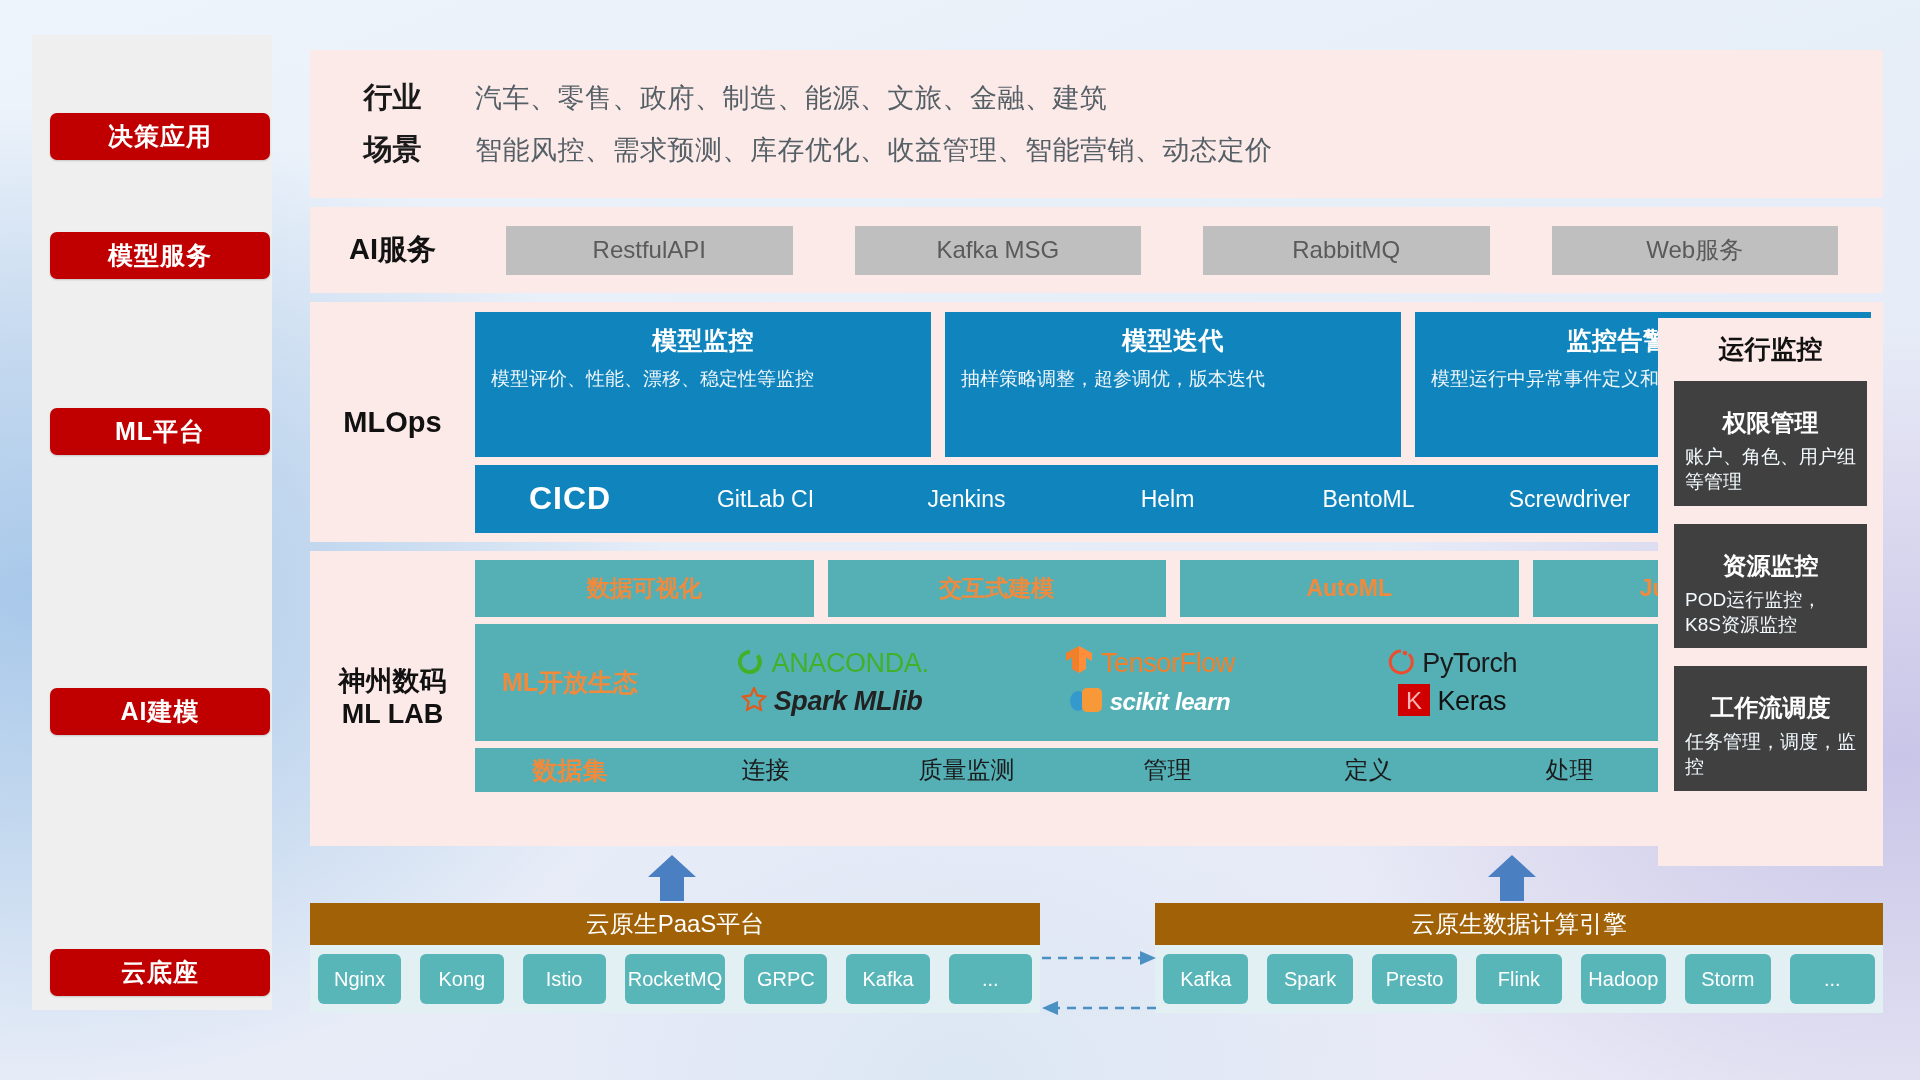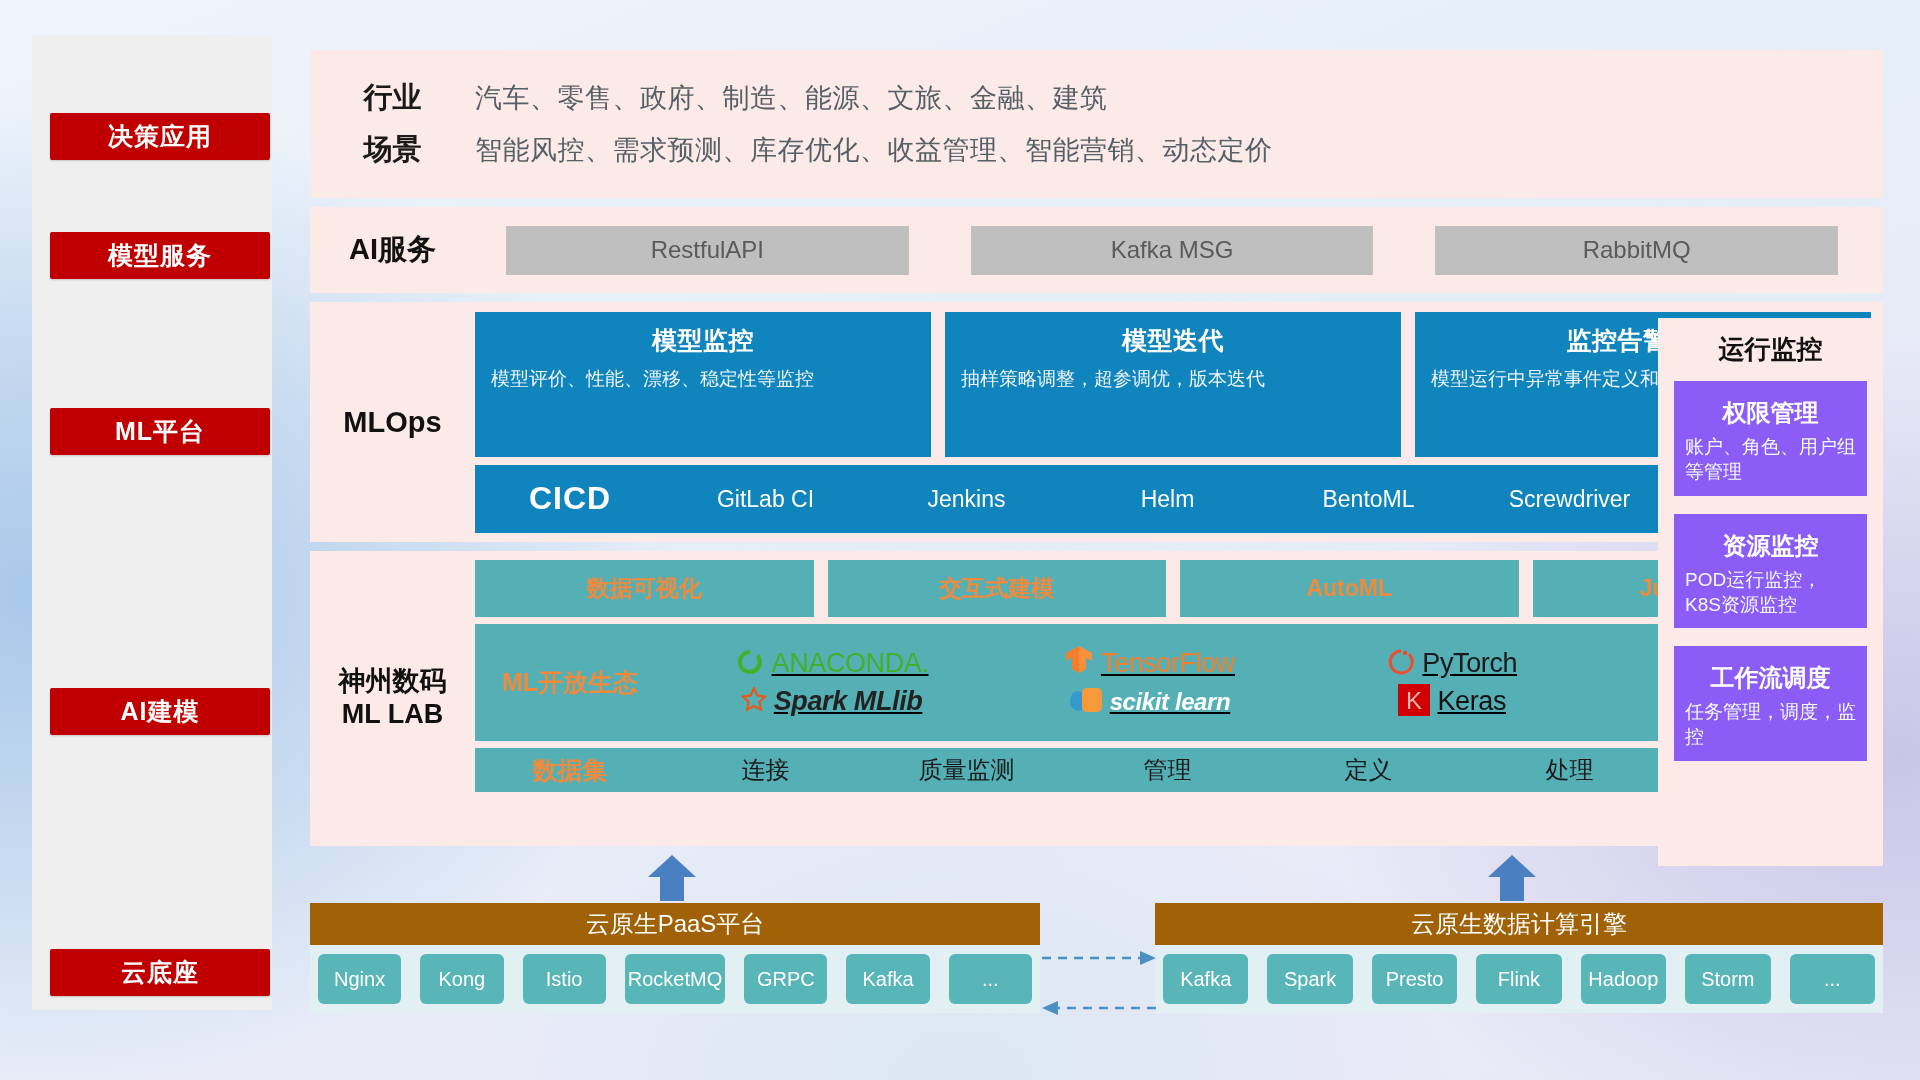--- a/index.html
+++ b/index.html
@@ -22,21 +22,21 @@
     position: absolute; left: 32px; top: 35px;
     width: 240px; height: 975px;
     background: #efefef;
     display: flex; flex-direction: column;
     align-items: center;
   }
   .stage-pill {
     position: absolute; left: 50px;
     width: 220px; height: 47px;
     background: #c00000;
-    border-radius: 2px;
+    border-radius: 7px;
     color: #fff; font-weight: bold; font-size: 25px;
     display: flex; align-items: center; justify-content: center;
     letter-spacing: 1px;
     box-shadow: 0 1px 2px rgba(0,0,0,.18);
   }
   #pill-0 { top: 113px; }
   #pill-1 { top: 232px; }
   #pill-2 { top: 408px; }
   #pill-3 { top: 688px; }
   #pill-4 { top: 949px; }
@@ -115,21 +115,21 @@
   }
   .eco-row {
     background: #55b0b6; height: 117px; display: flex;
     align-items: center; padding: 0 10px 0 0;
   }
   .eco-label {
     width: 190px; flex: 0 0 190px; text-align: center;
     color: #f08a3c; font-weight: bold; font-size: 25px;
   }
   .eco-logos { flex: 1; display: grid; grid-template-columns: 1.1fr 1fr 1fr .85fr; grid-template-rows: 1fr 1fr; align-items: center; }
-  .logo { display: flex; align-items: center; justify-content: center; gap: 7px; text-decoration: underline; }
+  .logo { display: flex; align-items: center; justify-content: center; gap: 7px; }
   .logo-text { font-size: 27px; letter-spacing: -.4px; }
   .dataset-row {
     background: #55b0b6; height: 44px; display: flex; align-items: center;
   }
   .ds-title {
     width: 190px; flex: 0 0 190px; text-align: center;
     color: #f08a3c; font-weight: bold; font-size: 25px;
   }
   .ds-item { flex: 1; text-align: center; color: #1a1a1a; font-size: 24px; }
 
@@ -138,22 +138,22 @@
     position: absolute; left: 1658px; top: 318px;
     width: 225px; height: 548px;
     background: #fceae8;
     padding: 14px 16px 14px 16px;
   }
   #right-title {
     text-align: center; font-size: 26px; font-weight: bold;
     color: #111; margin-bottom: 14px;
   }
   .mon-card {
-    background: #8b5cf6; color: #fff;
-    padding: 16px 11px 11px; margin-bottom: 18px;
+    background: #404040; color: #fff;
+    padding: 26px 11px 11px; margin-bottom: 18px;
   }
   .mon-card-title {
     text-align: center; font-weight: bold; font-size: 24px; margin-bottom: 5px;
   }
   .mon-card-desc { font-size: 19px; line-height: 1.33; color: #f2fafd; }
 
   
   .cloud-block { position: absolute; }
   #cloud-paas { left: 310px; top: 903px; width: 730px; }
   #cloud-engine { left: 1155px; top: 903px; width: 728px; }
@@ -197,20 +197,21 @@
       <div class="kv-val">智能风控、需求预测、库存优化、收益管理、智能营销、动态定价</div>
     </div>
   </div>
 
   <div class="band" id="band-aiservice">
     <div class="section-label">AI服务</div>
     <div class="svc-list">
       <div class="svc-chip">RestfulAPI</div>
       <div class="svc-chip">Kafka MSG</div>
       <div class="svc-chip">RabbitMQ</div>
+      <div class="svc-chip">Web服务</div>
     </div>
   </div>
 
   <div class="band" id="band-mlops">
     <div class="section-label">MLOps</div>
     <div class="mlops-right">
       <div class="mlops-cards">
         <div class="mlops-card">
           <div class="mlops-card-title">模型监控</div>
           <div class="mlops-card-desc">模型评价、性能、漂移、稳定性等监控</div>

